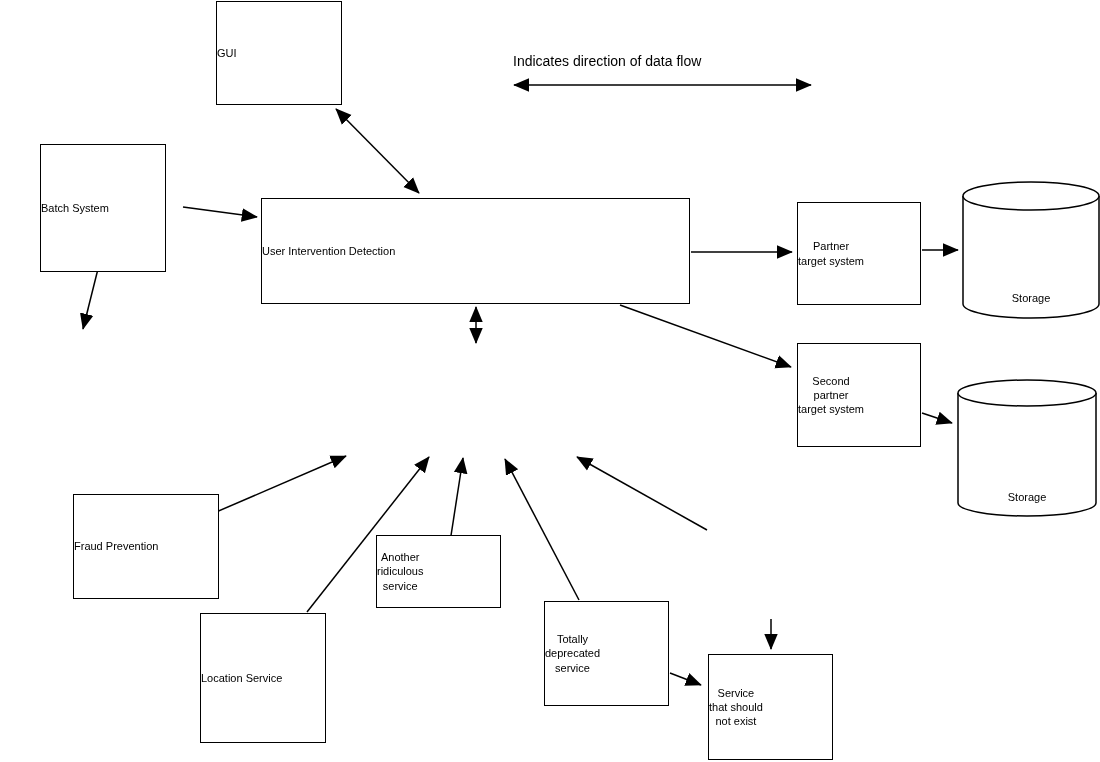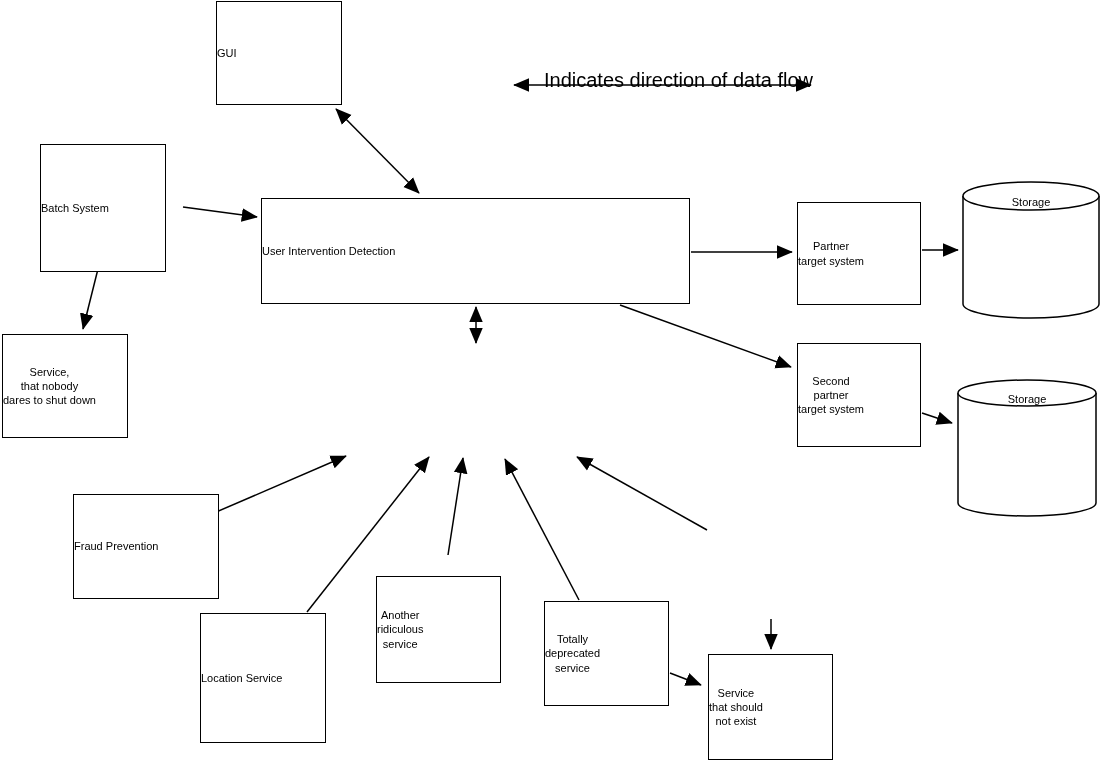--- a/index.html
+++ b/index.html
@@ -28,28 +28,27 @@
     text-align: center;
     font-size: 11px;
     line-height: 1.3;
   }
   .node-label { white-space: pre-line; }
   .legend-label {
     position: absolute;
     left: 513px;
     top: 53px;
     width: 300px;
-    text-align: right;
-    font-size: 20px;
-    margin-top: 16px;
+    text-align: left;
+    font-size: 14px;
   }
   .cyl-label-wrap {
     position: absolute;
     display: flex;
-    align-items: flex-start;
+    align-items: flex-end;
     justify-content: center;
     text-align: center;
     font-size: 11px;
   }
 </style>
 </head>
 <body>
 
 <div class="canvas">
 
@@ -92,25 +91,20 @@
   <div class="legend-label">Indicates direction of data flow</div>
 
   <div class="node" style="left:216px;top:1px;width:126px;height:104px">
     <span class="node-label">GUI</span>
   </div>
 
   <div class="node" style="left:40px;top:144px;width:126px;height:128px">
     <span class="node-label">Batch System</span>
   </div>
 
-  <div class="node" style="left:2px;top:334px;width:126px;height:104px">
-    <span class="node-label">Service,
-that nobody
-dares to shut down</span>
-  </div>
 
   <div class="node" style="left:261px;top:198px;width:429px;height:106px">
     <span class="node-label">User Intervention Detection</span>
   </div>
 
 
   <div class="node" style="left:797px;top:202px;width:124px;height:103px">
     <span class="node-label">Partner
 target system</span>
   </div>
@@ -122,21 +116,21 @@
   </div>
 
   <div class="node" style="left:73px;top:494px;width:146px;height:105px">
     <span class="node-label">Fraud Prevention</span>
   </div>
 
   <div class="node" style="left:200px;top:613px;width:126px;height:130px">
     <span class="node-label">Location Service</span>
   </div>
 
-  <div class="node" style="left:376px;top:576px;width:125px;height:107px">
+  <div class="node" style="left:376px;top:535px;width:125px;height:73px">
     <span class="node-label">Another
 ridiculous
 service</span>
   </div>
 
   <div class="node" style="left:544px;top:601px;width:125px;height:105px">
     <span class="node-label">Totally
 deprecated
 service</span>
   </div>

